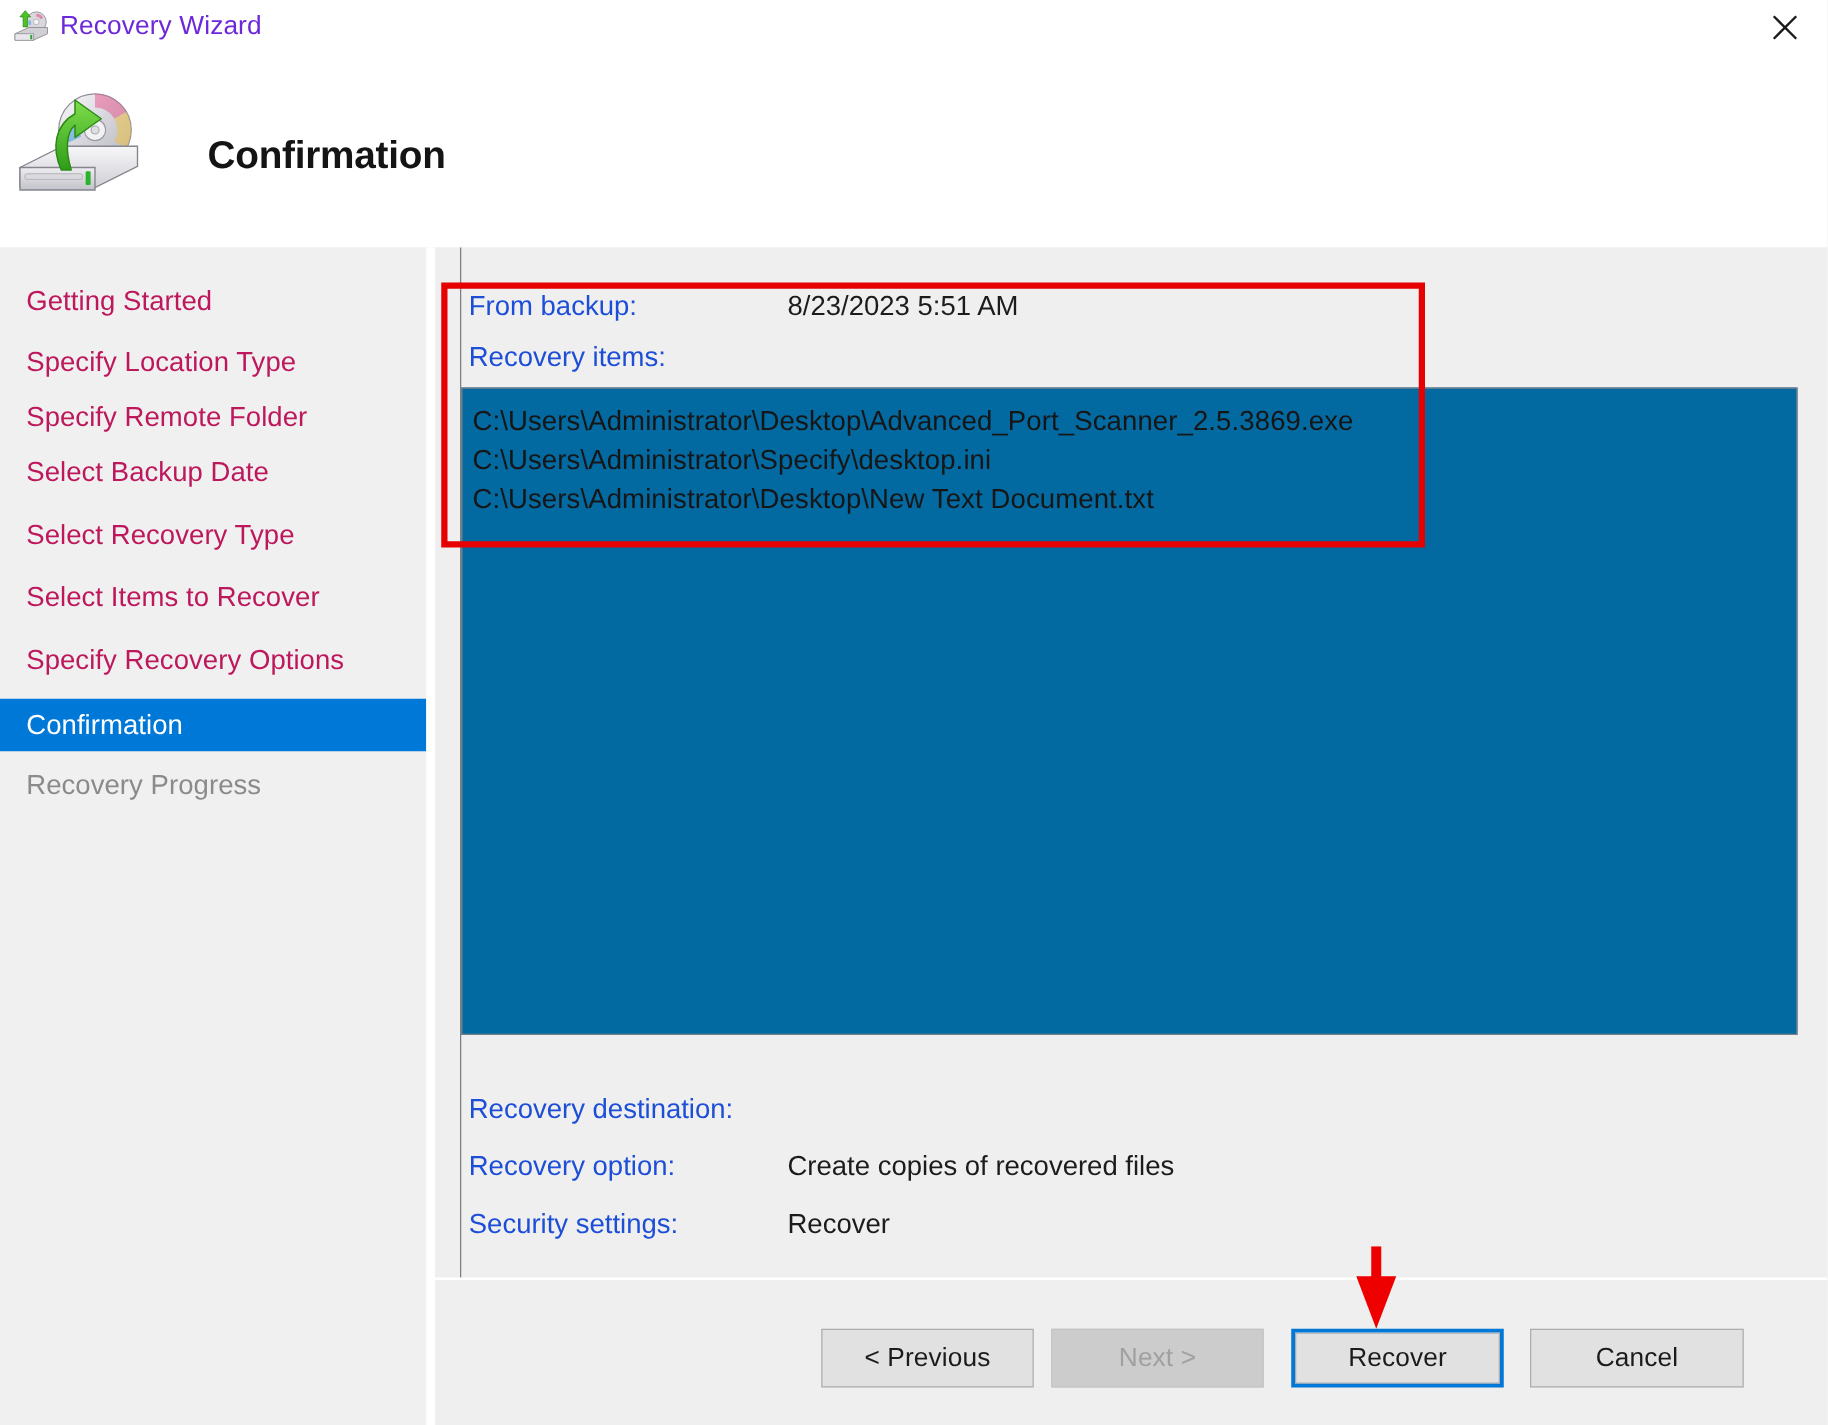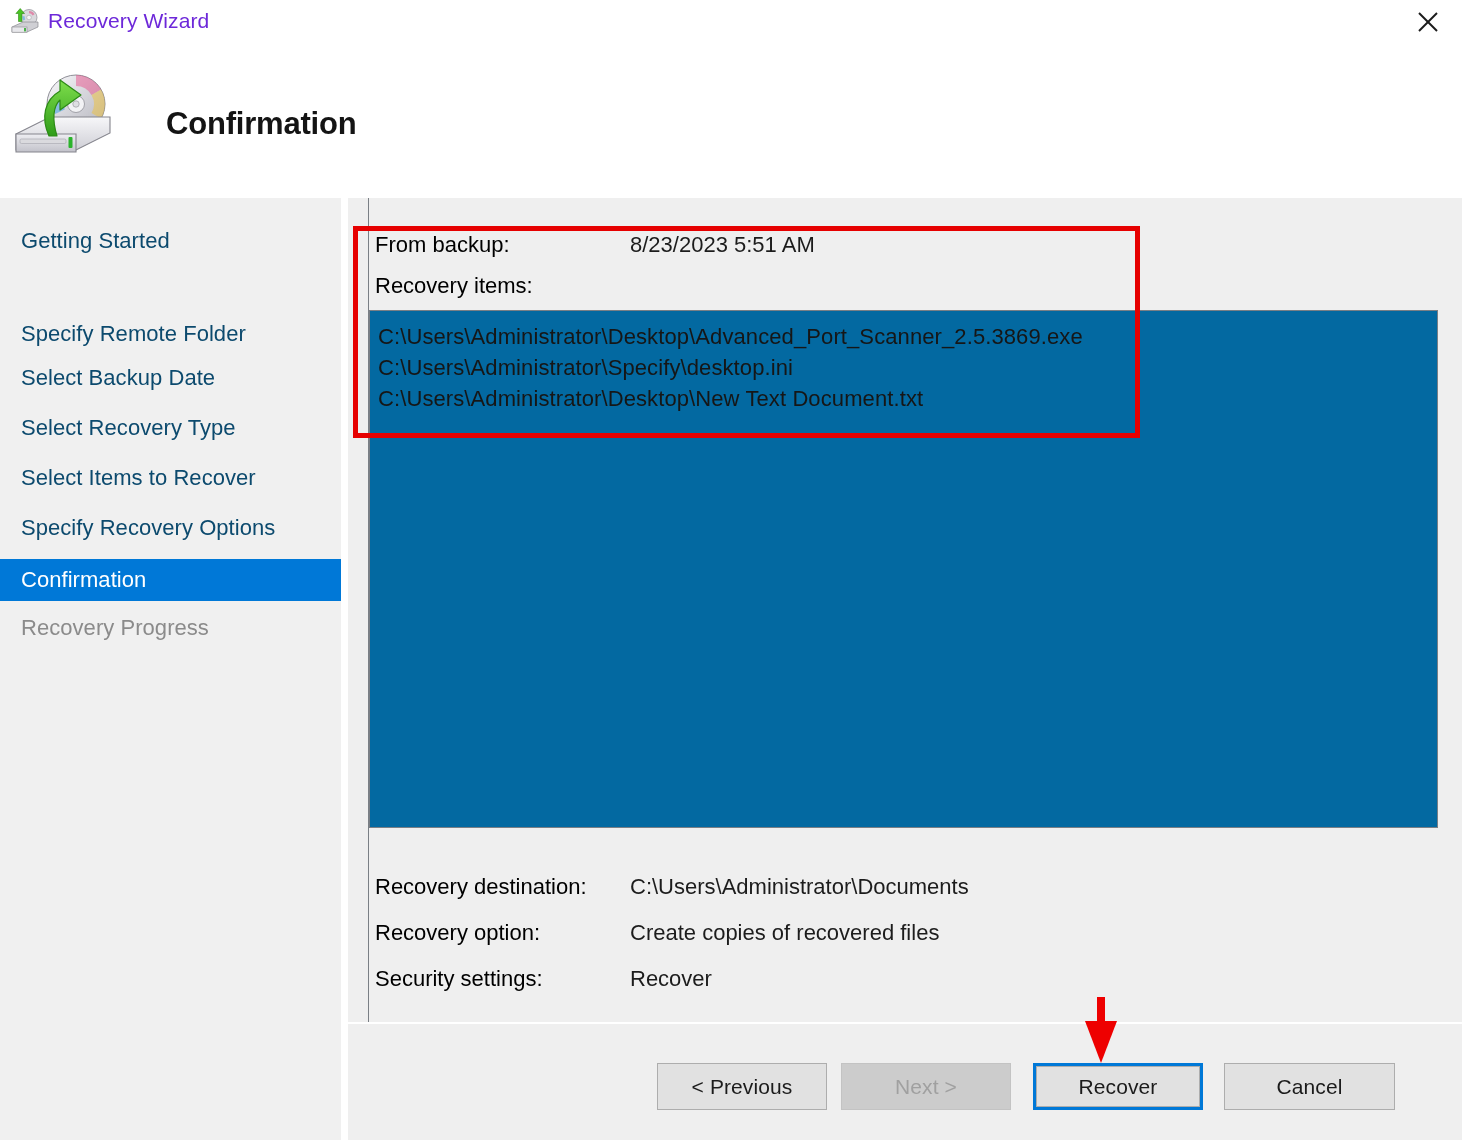--- a/index.html
+++ b/index.html
@@ -94,21 +94,21 @@
     position: absolute;
     left: 0;
     width: 341px; height: 42px;
     display: flex;
     align-items: center;
     cursor: default;
   }
   .sidebar-item .label {
     padding-left: 21px;
     font-size: 22px;
-    color: #0c4a6e;
+    color: #be185d;
     white-space: nowrap;
     letter-spacing: 0.05px;
   }
   .sidebar-item.selected { background: #0078d7; }
   .sidebar-item.selected .label { color: #ffffff; }
   .sidebar-item.disabled .label { color: #8b8b8b; }
 
   
   .content {
     position: absolute;
@@ -130,21 +130,21 @@
     width: 760px;
   }
   .sum-row {
     display: flex;
     align-items: baseline;
     margin-bottom: 15px;
   }
   .sum-label {
     width: 255px;
     font-size: 22px;
-    color: #000000;
+    color: #1d4ed8;
     white-space: nowrap;
   }
   .sum-value {
     font-size: 22px;
     color: #1c1c1c;
     white-space: nowrap;
   }
 
   
   .items-box {
@@ -304,20 +304,23 @@
   </span>
   <div class="header-title">Confirmation</div>
 </div>
 
 <div class="body-area"></div>
 
 <div class="sidebar">
   <div class="sidebar-item" style="top:22px">
     <span class="label">Getting Started</span>
   </div>
+  <div class="sidebar-item" style="top:71px">
+    <span class="label">Specify Location Type</span>
+  </div>
   <div class="sidebar-item" style="top:115px">
     <span class="label">Specify Remote Folder</span>
   </div>
   <div class="sidebar-item" style="top:159px">
     <span class="label">Select Backup Date</span>
   </div>
   <div class="sidebar-item" style="top:259px">
     <span class="label">Select Items to Recover</span>
   </div>
   <div class="sidebar-item" style="top:209px">
@@ -354,21 +357,20 @@
     <div class="item-line">C:\Users\Administrator\Specify\desktop.ini</div>
     <div class="item-line">C:\Users\Administrator\Desktop\New Text Document.txt</div>
   </div>
 </div>
 
 <div class="red-box"></div>
 
 <div class="summary-bottom">
   <div class="sum-row">
     <span class="sum-label">Recovery destination:</span>
-    <span class="sum-value">C:\Users\Administrator\Documents</span>
   </div>
   <div class="sum-row">
     <span class="sum-label">Recovery option:</span>
     <span class="sum-value">Create copies of recovered files</span>
   </div>
   <div class="sum-row">
     <span class="sum-label">Security settings:</span>
     <span class="sum-value">Recover</span>
   </div>
 </div>

